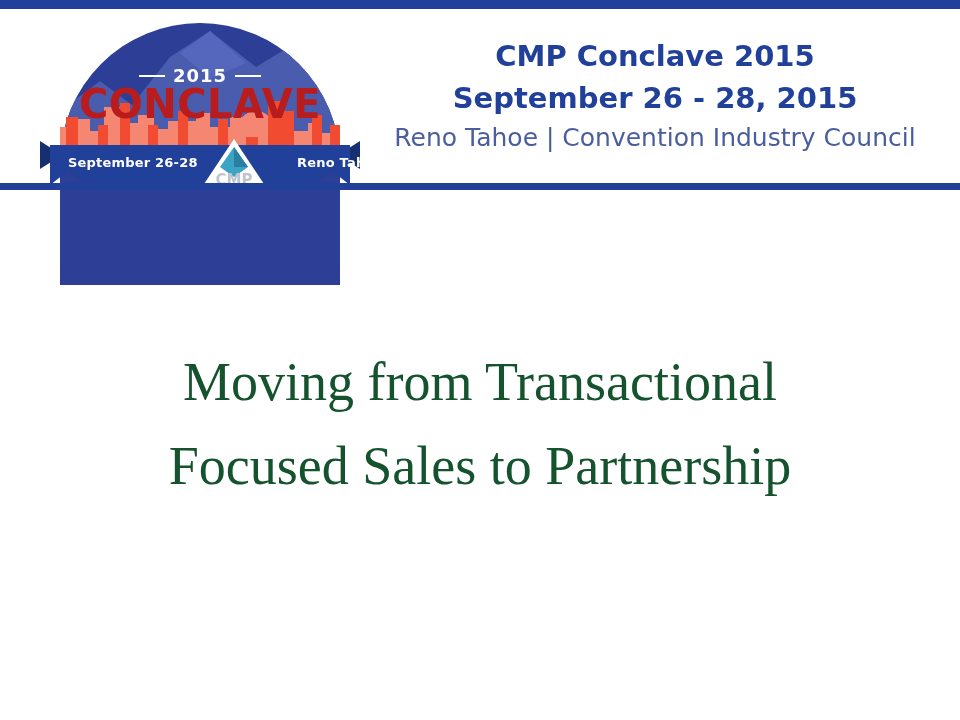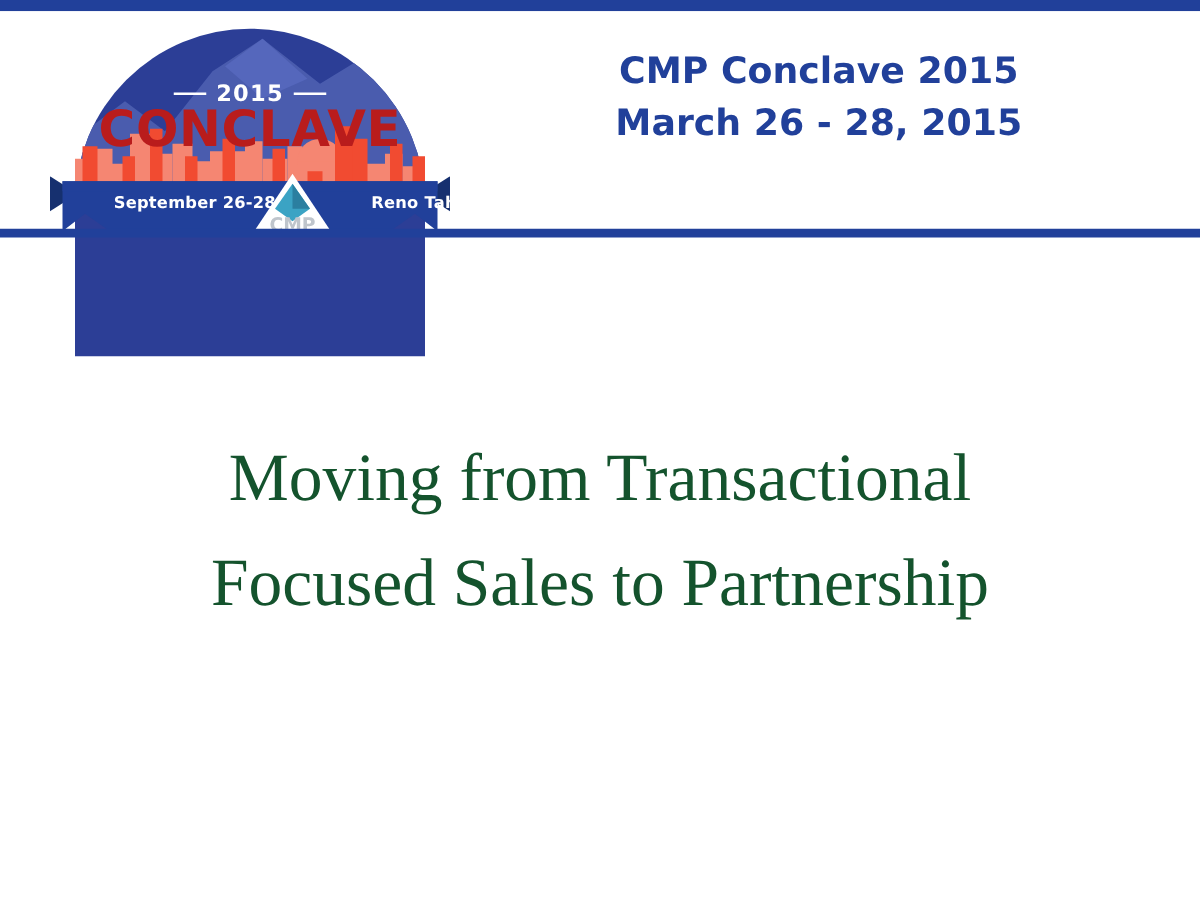--- a/index.html
+++ b/index.html
@@ -104,21 +104,21 @@
     top: 124px;
     height: 32px;
     line-height: 32px;
     color: #ffffff;
     font-family: "DejaVu Sans", sans-serif;
     font-weight: bold;
     font-size: 13px;
     letter-spacing: 0.2px;
     white-space: nowrap;
   }
-  .ribbon-left  { left: 28px; margin-left: 23px; }
+  .ribbon-left  { left: 28px; }
   .ribbon-right { left: 222px; margin-left: 35px; }
 
   
   .cmp-mark {
     position: absolute;
     left: 160px;
     top: 114px;
     width: 68px;
     height: 52px;
   }
@@ -282,21 +282,22 @@
 
       <div class="logo-year">
         <span class="dash"></span><span>2015</span><span class="dash"></span>
       </div>
 
       <div class="logo-word">CONCLAVE</div>
     </div>
 
     <div class="header-text">
       <div class="header-line1">CMP Conclave 2015</div>
-      <div class="header-line2">March 26 - 28, 2015</div>
+      <div class="header-line2">September 26 - 28, 2015</div>
+      <div class="header-line3">Reno Tahoe | Convention Industry Council</div>
     </div>
 
   </div>
 
   <div class="header-divider"></div>
 
   <div class="title-block">
     <div class="title-line">Moving from Transactional</div>
     <div class="title-line">Focused Sales to Partnership</div>
   </div>

